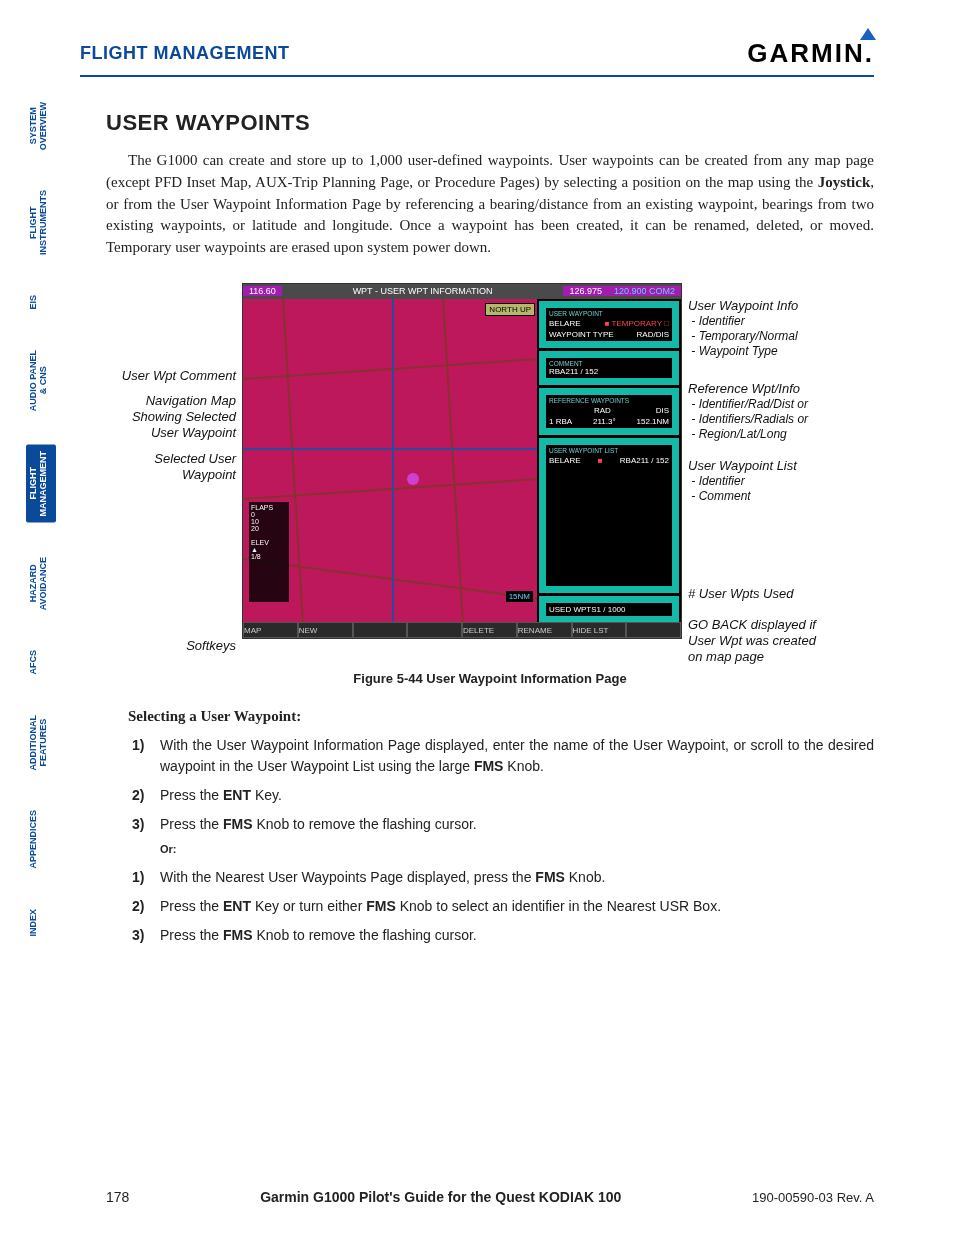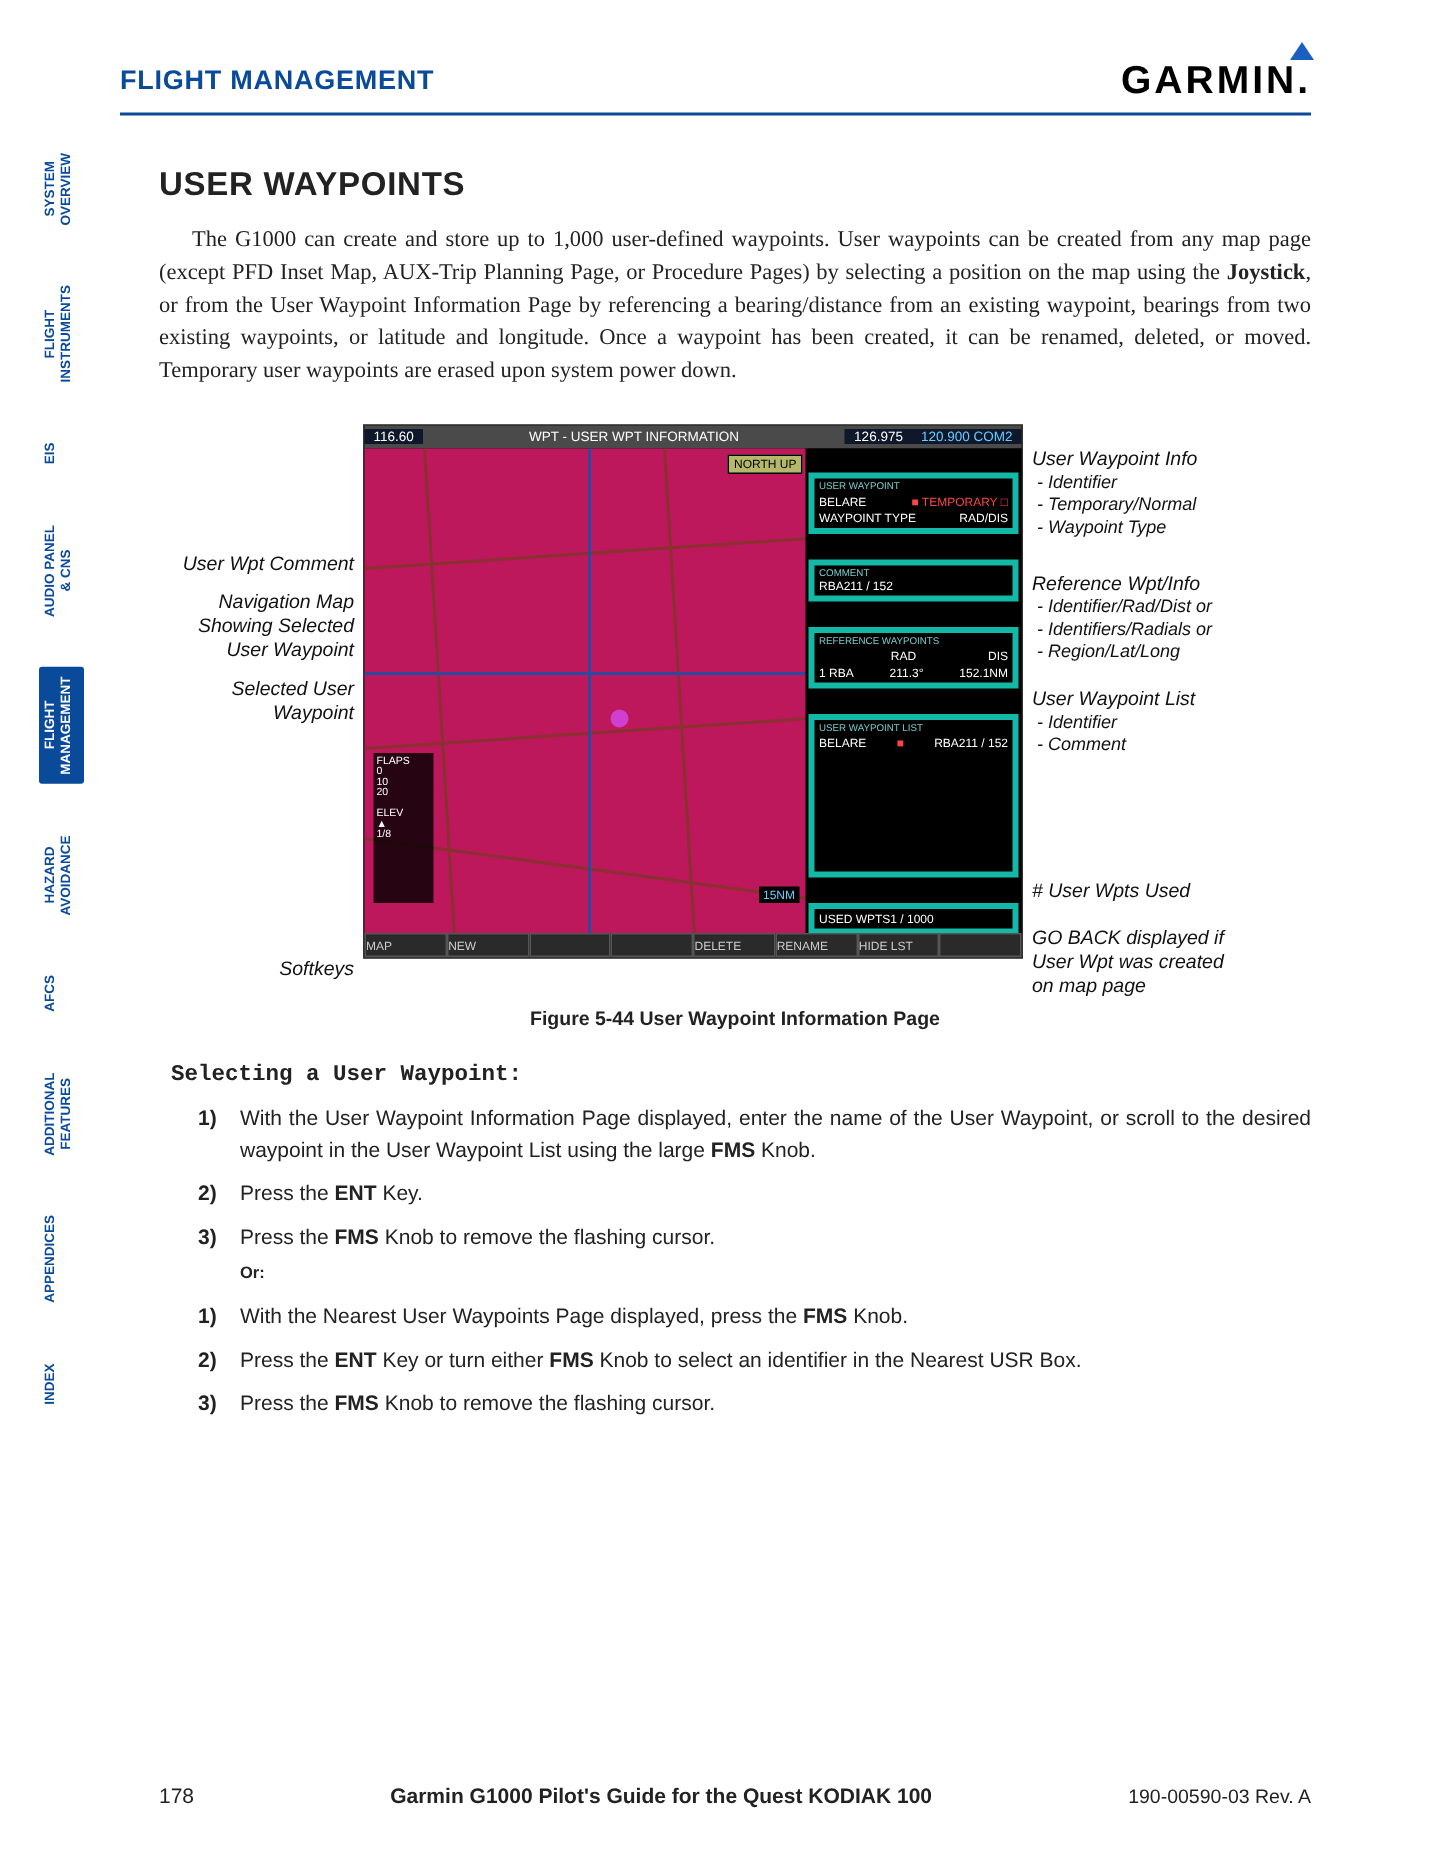--- a/index.html
+++ b/index.html
@@ -102,57 +102,57 @@
   .fig-img {
     position: absolute;
     left: 136px;
     top: 0;
     width: 440px;
     height: 356px;
     background: #000;
     border: 1px solid #333;
   }
   .fig-topbar { height: 15px; background:#4a4a4a; display:flex; font: 9px Arial; color:#fff; align-items:center; }
-  .fig-topbar span { padding:0 6px; background:#0f172a; }
+  .fig-topbar span { padding:0 6px; background:#a21caf; }
   .fig-topbar .mid { flex:1; text-align:center; background:#4a4a4a; }
   .fig-map {
     position:absolute; left:0; top:15px; width:296px; height:325px;
     background: #be185d;
   }
   .fig-map .roads { position:absolute; inset:0; }
   .fig-panel {
     position:absolute; right:0; top:15px; width:144px; height:325px;
     background:#000; color:#fff; font: 8px Arial;
     display:flex; flex-direction:column;
   }
-  .pbox { border:4px solid #14b8a6; margin:16px 2px 1px; padding:2px 3px; }
+  .pbox { border:7px solid #14b8a6; margin:2px 2px 1px; padding:2px 3px; }
   .pbox .t { color:#7cc; font-size:6.5px; }
   .pbox .row { display:flex; justify-content:space-between; margin-top:2px; }
   .fig-bot {
     position:absolute; left:0; bottom:0; right:0; height:16px;
     display:flex; font:8px Arial; color:#ccc;
   }
   .sk { flex:1; text-align:left; line-height:16px; border:1px solid #555; background:#2a2a2a; }
 
   .callout-l, .callout-r { position:absolute; font: italic 13px Arial; color:#111; line-height:1.25; }
   .callout-l { text-align: right; }
   .callout-r .sub { font-style: italic; font-size:12px; }
 
   .fig-caption {
     text-align: center;
     font-family: Arial, sans-serif;
     font-size: 13px;
     font-weight: 700;
     margin: 4px 0 22px;
   }
   .subhead {
-    font-family: Liberation Mono, monospace;
+    font-family: Liberation Serif, serif;
     font-weight: 700;
     font-size: 15px;
-    margin: 10px 0 10px 8px;
+    margin: 10px 0 10px 22px;
   }
   .steps { margin: 0 0 6px 26px; }
   .step {
     display: flex;
     font-family: Arial, sans-serif;
     font-size: 14px;
     line-height: 1.5;
     margin-bottom: 8px;
     text-align: justify;
   }

